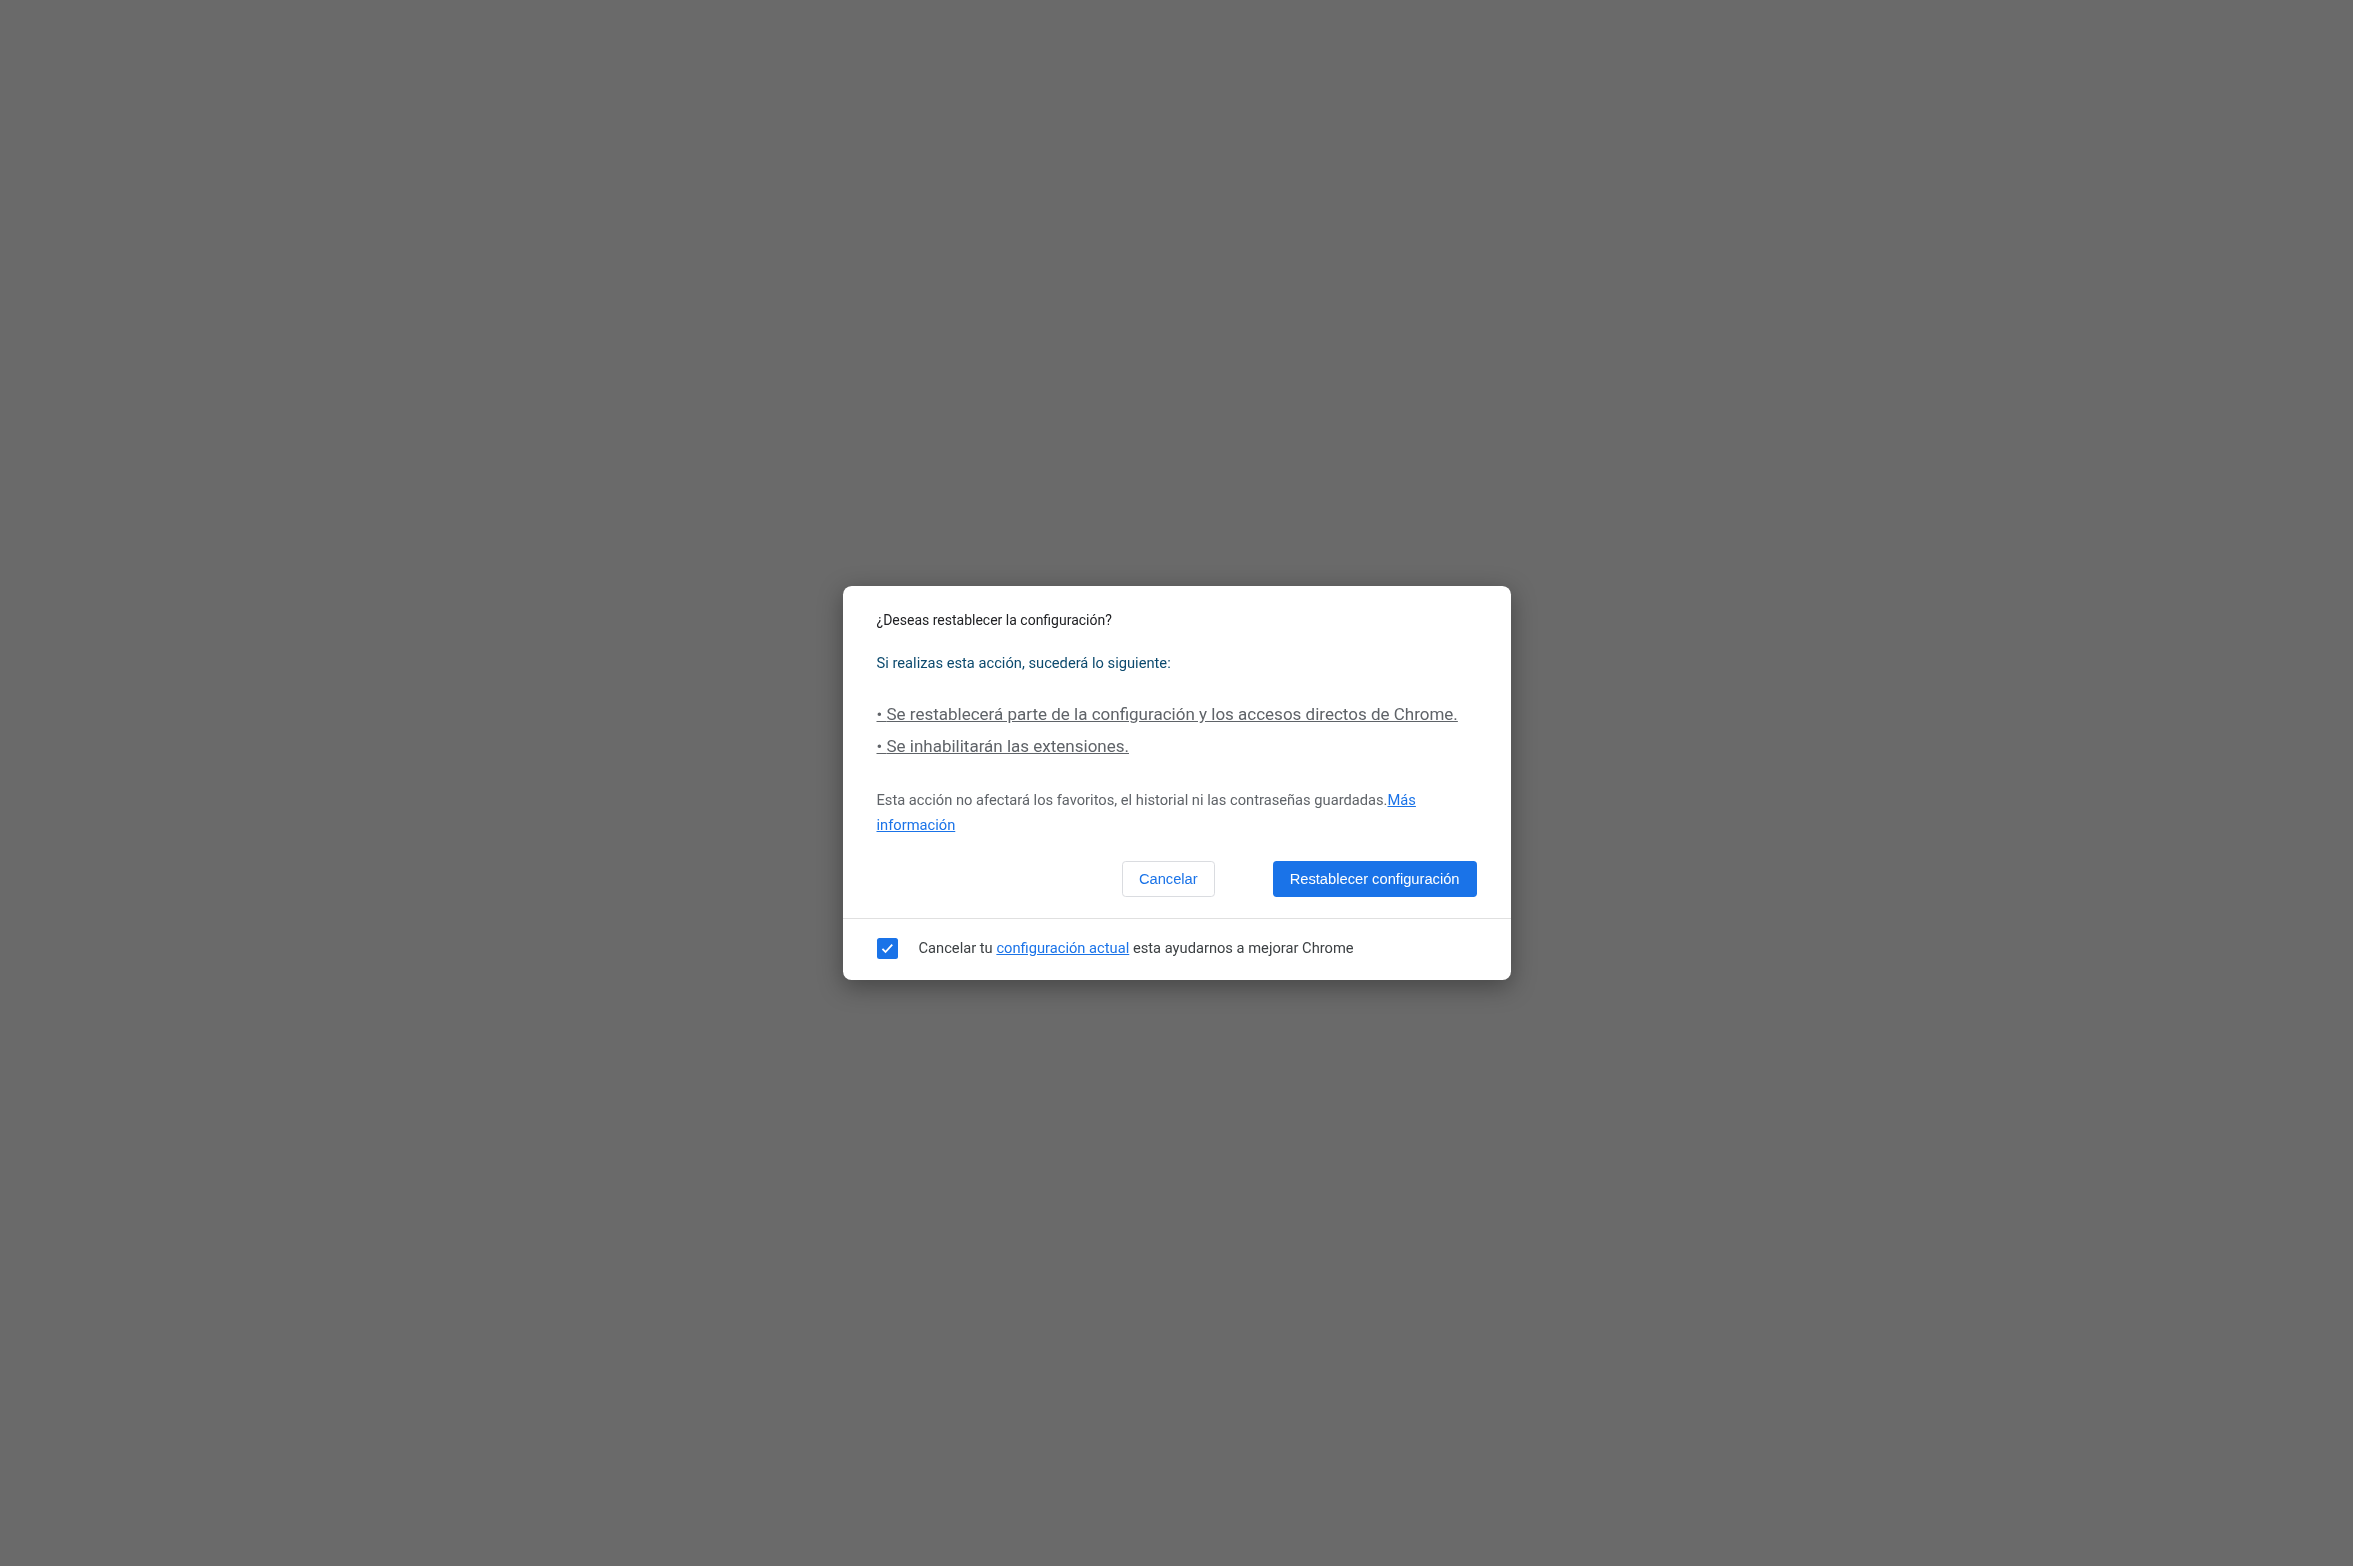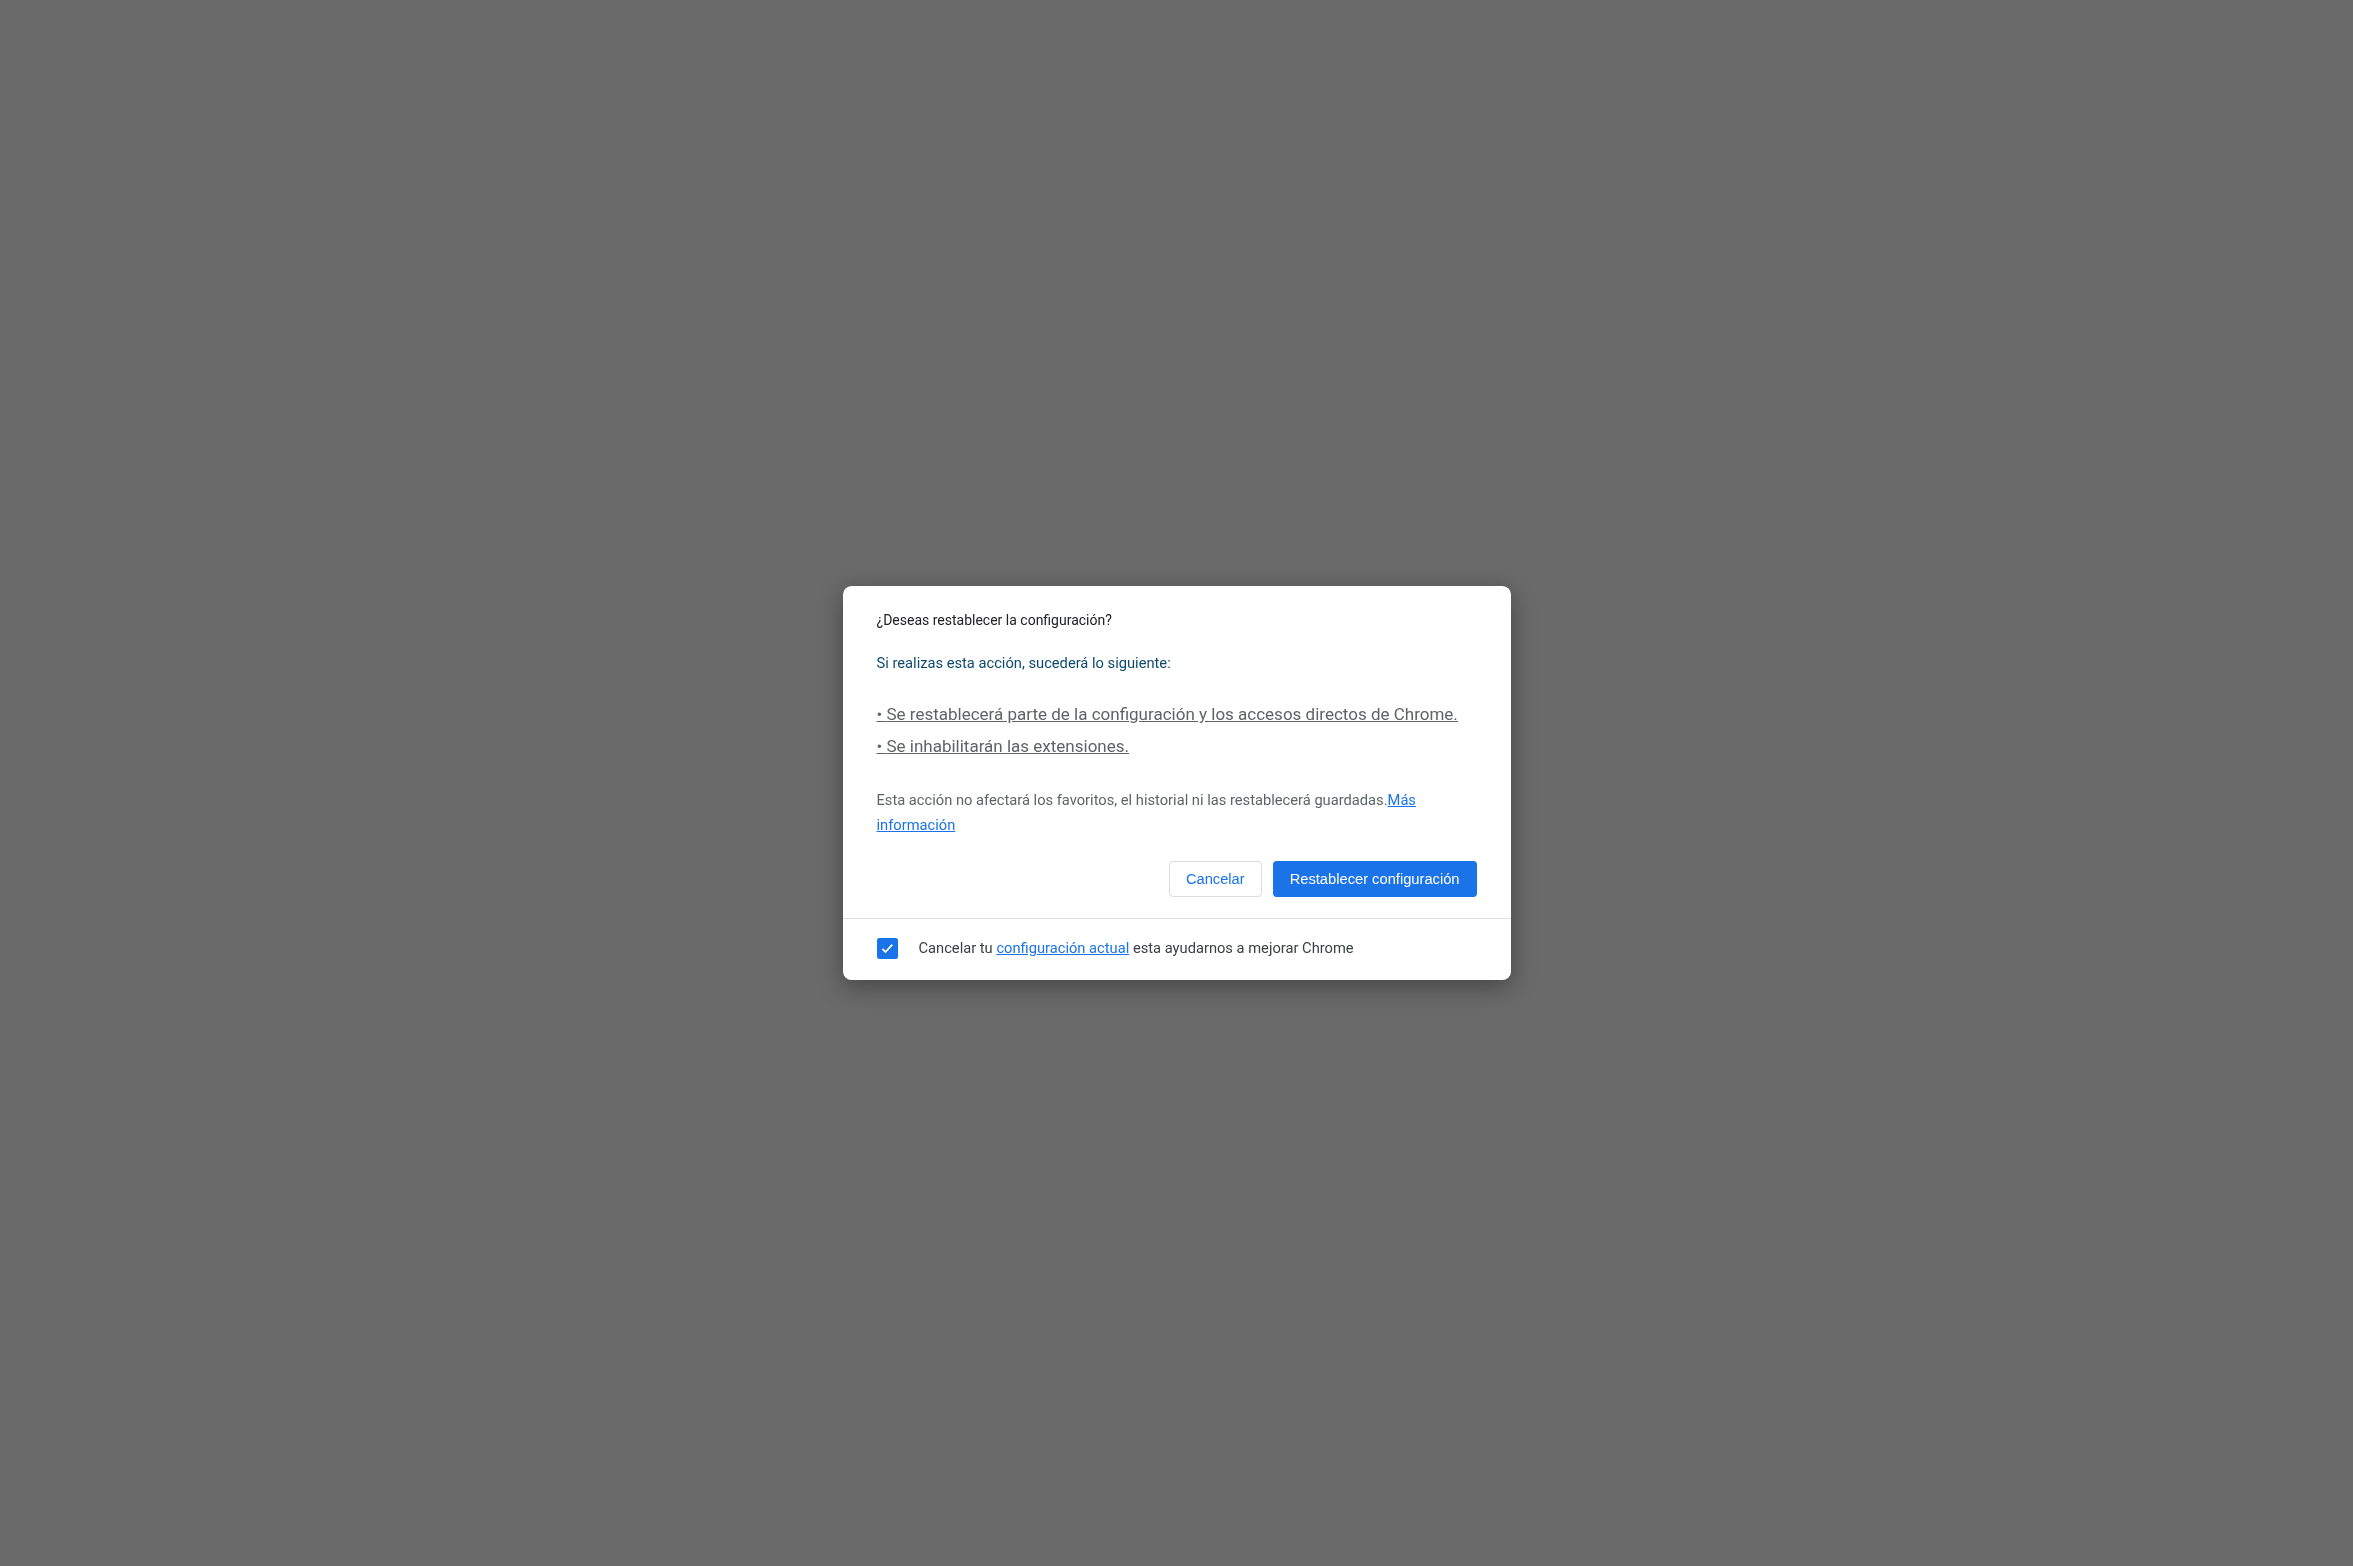--- a/index.html
+++ b/index.html
@@ -60,20 +60,21 @@
     gap: 11px;
   }
   .btn {
     font-size: 14.7px;
     padding: 7.4px 16px;
     border-radius: 3.7px;
     cursor: pointer;
     font-weight: 500;
     border: 0.6px solid transparent;
     line-height: 1.3;
+    margin-left: 47px;
   }
   .btn-cancel {
     background: #ffffff;
     color: #1a73e8;
     border: 0.6px solid #dadce0;
   }
   .btn-primary {
     background: #1a73e8;
     color: #ffffff;
   }
@@ -114,21 +115,21 @@
 
 <div class="dialog">
   <div class="content">
     <h1 class="title">¿Deseas restablecer la configuración?</h1>
     <p class="intro">Si realizas esta acción, sucederá lo siguiente:</p>
     <div class="bullets">
       <div>• <span>Se restablecerá parte de la configuración y los accesos directos de Chrome.</span></div>
       <div>• <span>Se inhabilitarán las extensiones.</span></div>
     </div>
     <p class="footer-text">
-      <span>Esta acción no afectará los favoritos, el historial ni las restablecerá guardadas.</span><a class="link">Más información</a>
+      <span>Esta acción no afectará los favoritos, el historial ni las contraseñas guardadas.</span><a class="link">Más información</a>
     </p>
     <div class="buttons">
       <button class="btn btn-cancel">Cancelar</button>
       <button class="btn btn-primary">Restablecer configuración</button>
     </div>
   </div>
   <div class="divider"></div>
   <div class="report-row">
     <div class="checkbox">
       <svg viewBox="0 0 24 24">

